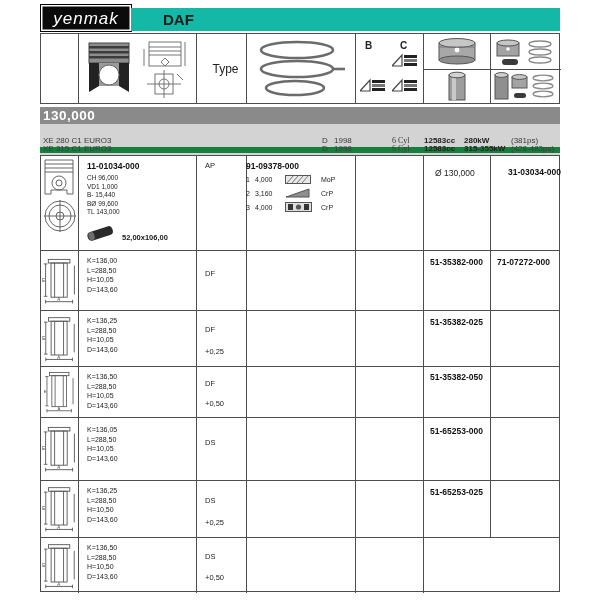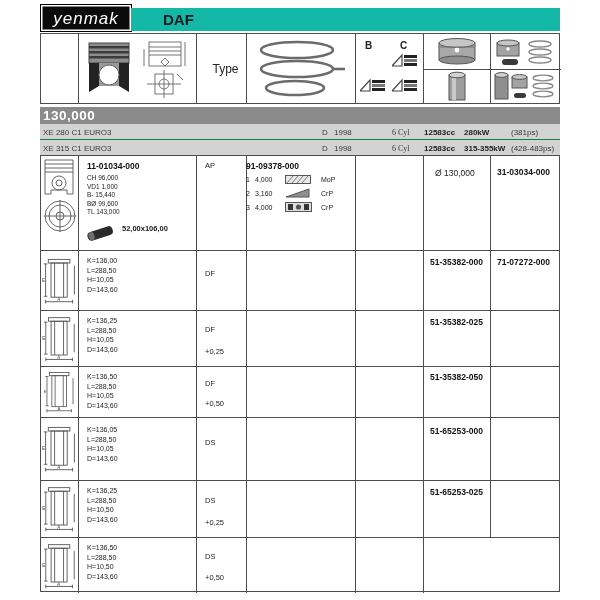--- a/index.html
+++ b/index.html
@@ -45,21 +45,21 @@
 
   
   .pn{font-weight:700;font-size:8.5px;color:#111;white-space:nowrap;}
   .spec{font-size:7px;line-height:9.5px;color:#222;white-space:nowrap;}
   .mspec{font-size:6.5px;line-height:8.5px;color:#222;white-space:nowrap;}
   .typev{font-size:7.5px;color:#222;text-align:left;}
   .pad{padding:5px 0 0 8px;}
   .ringline{display:flex;align-items:center;font-size:7px;color:#222;margin-top:3.5px;}
   .ringline .rp{width:9px;} .ringline .rs{width:30px;}
   .ringline svg{margin-right:8px;}
-  .pinline{position:absolute;left:4px;bottom:8px;display:flex;align-items:flex-start;}
+  .pinline{position:absolute;left:4px;bottom:8px;display:flex;align-items:flex-end;}
   .pinline span{font-weight:700;font-size:7.5px;margin-left:5px;}
   .dia{font-size:8.5px;color:#222;}
   svg{display:block;}
 </style>
 </head>
 <body>
 
 <svg width="0" height="0" style="position:absolute" aria-hidden="true">
   <defs>
     <symbol id="sym-liner" viewBox="0 0 40 54">
@@ -217,21 +217,21 @@
       </svg>
     </div>
     <div class="hsplit" style="width:137px;"></div>
   </div>
 
   <div class="borebar">
     <span>130,000</span>
   </div>
 
   <div class="engines">
-    <div class="engrow" style="top:0;border-bottom:1px solid #15803d;">
+    <div class="engrow" style="top:8px;border-bottom:6px solid #15803d;">
       <span class="nm">XE 280 C1 EURO3</span>
       <span class="fu">D</span>
       <span class="yr">1998</span>
       <span class="cy">6 Cyl</span>
       <span class="cc">12583cc</span>
       <span class="kw">280kW</span>
       <span class="ps">(381ps)</span>
     </div>
     <div class="engrow" style="top:16px;">
       <span class="nm">XE 315 C1 EURO3</span>
@@ -317,21 +317,21 @@
               </svg>
             <span>CrP</span>
           </div>
         </div>
       </div>
       <div class="cell c5"></div>
       <div class="cell c6">
         <div class="dia" style="margin:12px 0 0 11px;">Ø 130,000</div>
       </div>
       <div class="cell c7">
-        <div class="pn" style="margin:11px 0 7px 6px;">31-03034-000</div>
+        <div class="pn" style="margin:11px 0 7px 6px;text-align:right;">31-03034-000</div>
       </div>
     </div>
 
     <div class="trow" style="top:95px;height:60px;">
       <div class="cell c1">
         <svg width="36" height="50" style="margin:5px 0 0 1px;">
             <use href="#sym-liner"></use>
           </svg>
       </div>
       <div class="cell c2">

